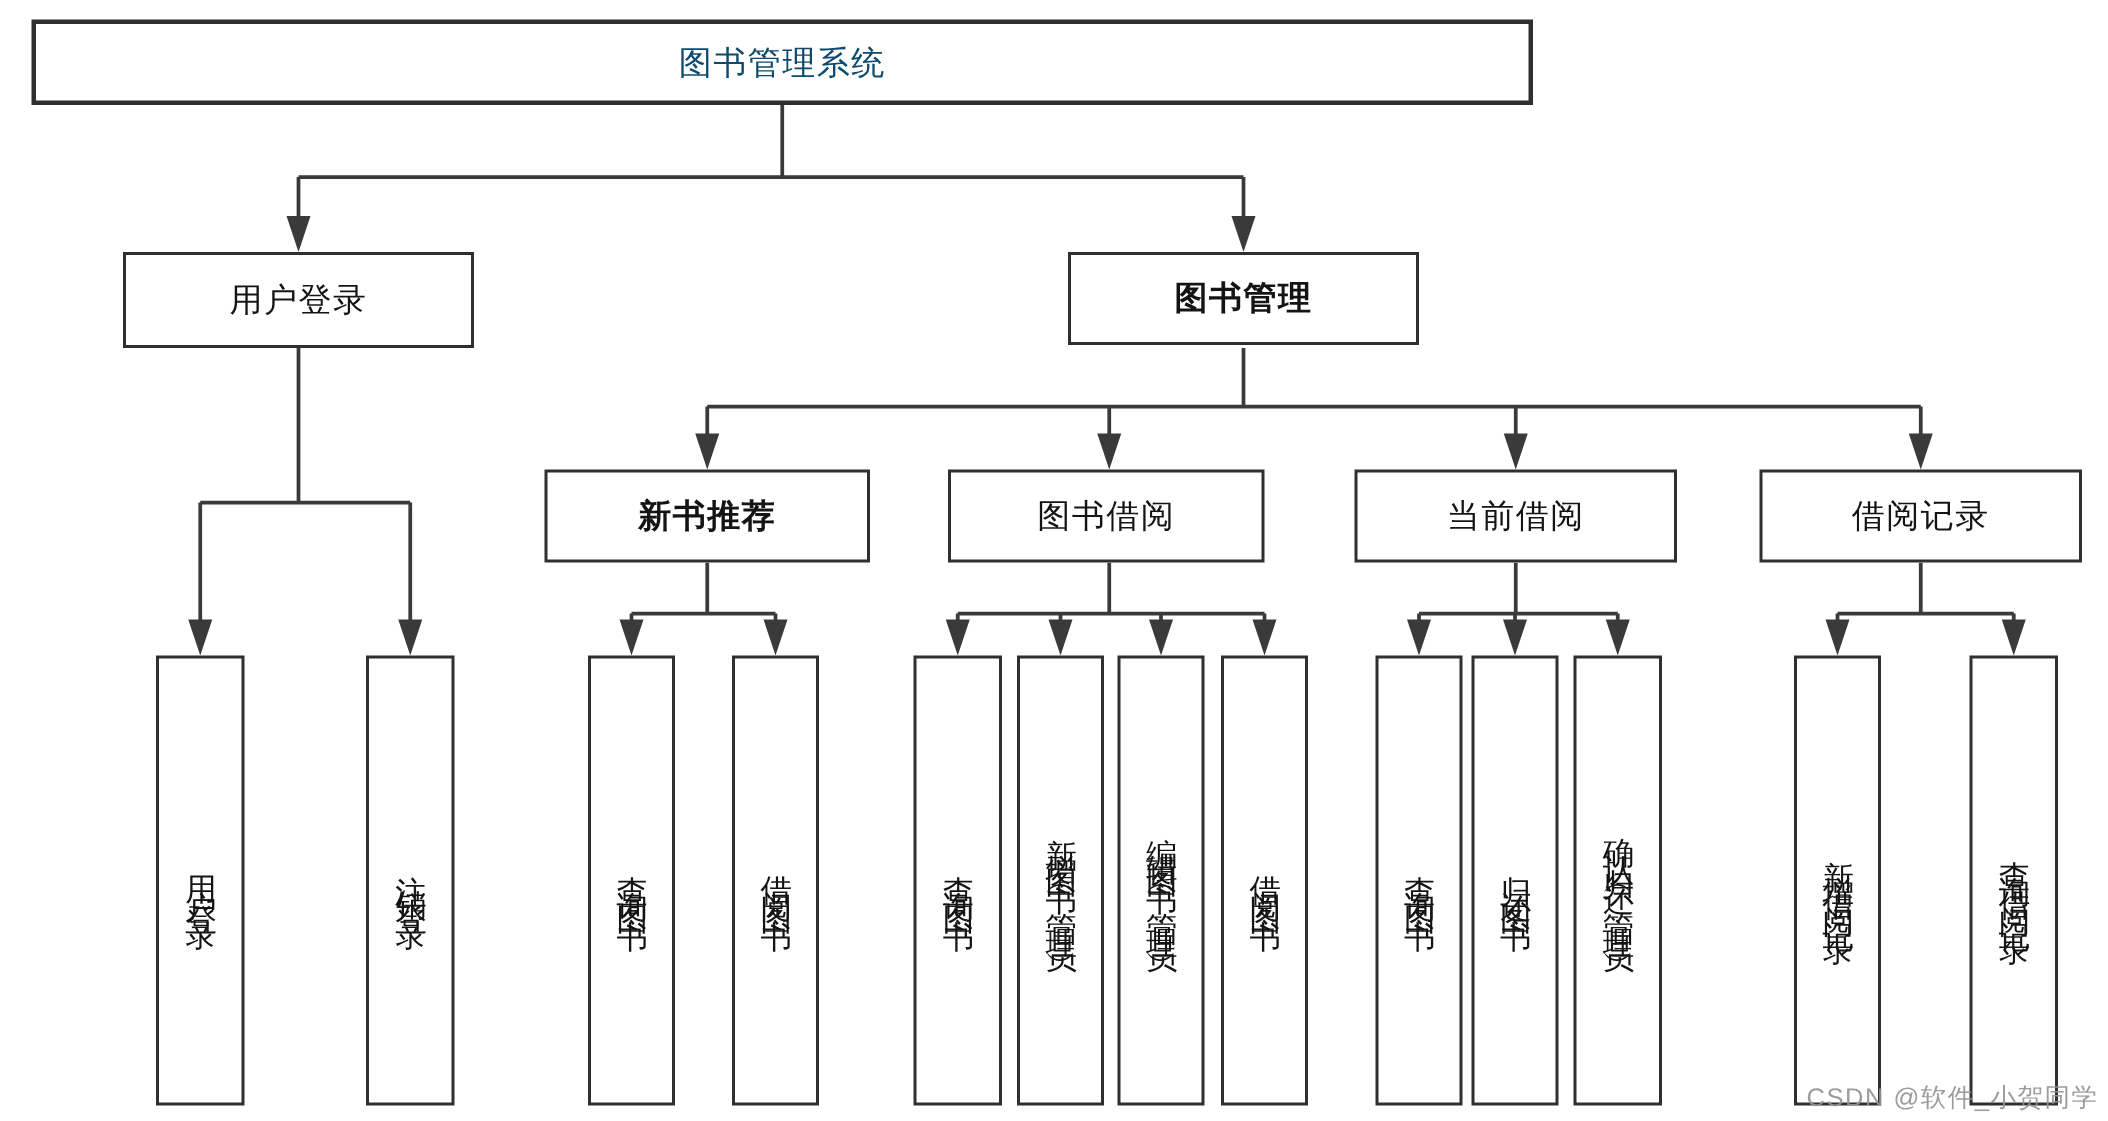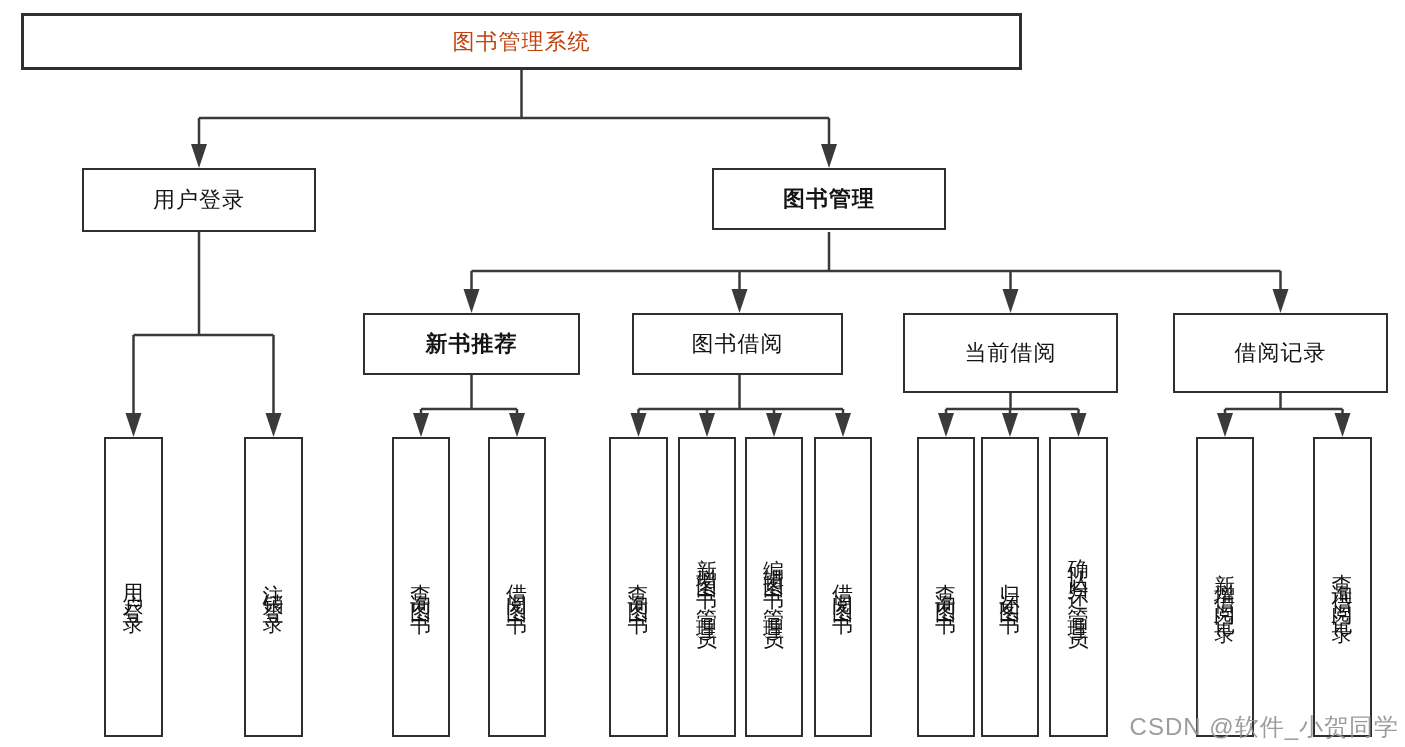--- a/index.html
+++ b/index.html
@@ -47,21 +47,21 @@
     writing-mode: vertical-rl;
     text-orientation: mixed;
     font-size: 21px;
     letter-spacing: 10px;
     line-height: 1;
   }
   #watermark {
     position: absolute;
     right: 6px;
     bottom: 4px;
-    font-size: 24px;
+    font-size: 17px;
     letter-spacing: 1px;
     color: rgba(148, 148, 148, 0.92);
     z-index: 2;
     white-space: nowrap;
   }
 </style>
 </head>
 <body>
 
 <div id="canvas">
@@ -82,27 +82,27 @@
       <polygon points="843,437 835,413 851,413" fill="#3a3a3a"></polygon>
       <polygon points="946,437 938,413 954,413" fill="#3a3a3a"></polygon>
       <polygon points="1010,437 1002,413 1018,413" fill="#3a3a3a"></polygon>
       <polygon points="1078.5,437 1070.5,413 1086.5,413" fill="#3a3a3a"></polygon>
       <polygon points="1225,437 1217,413 1233,413" fill="#3a3a3a"></polygon>
       <polygon points="1342.5,437 1334.5,413 1350.5,413" fill="#3a3a3a"></polygon>
       <path d="M521.5 70 L521.5 118 M199 118 L829 118 M199 118 L199 148 M829 118 L829 148 M199 232 L199 335 M133.5 335 L273.5 335 M133.5 335 L133.5 417 M273.5 335 L273.5 417 M829 232 L829 271 M471.5 271 L1280.5 271 M471.5 271 L471.5 293 M739.5 271 L739.5 293 M1010.5 271 L1010.5 293 M1280.5 271 L1280.5 293 M471.5 375 L471.5 409 M421 409 L517 409 M421 409 L421 417 M517 409 L517 417 M739.5 375 L739.5 409 M638.5 409 L843 409 M638.5 409 L638.5 417 M707 409 L707 417 M774 409 L774 417 M843 409 L843 417 M1010.5 375 L1010.5 409 M946 409 L1078.5 409 M946 409 L946 417 M1010 409 L1010 417 M1078.5 409 L1078.5 417 M1280.5 375 L1280.5 409 M1225 409 L1342.5 409 M1225 409 L1225 417 M1342.5 409 L1342.5 417" fill="none" stroke="#3a3a3a" stroke-width="2.5"></path>
     </svg>
 
   <div id="nodes">
-      <div class="node hbox root" style="left: 21px; top: 13px; width: 1001px; height: 57px; border-color: rgb(47, 47, 47); color: #c2410c;">图书管理系统</div>
+      <div class="node hbox root" style="left: 21px; top: 13px; width: 1001px; height: 57px; border-color: rgb(47, 47, 47); color: #0c4a6e;">图书管理系统</div>
       <div class="node hbox" style="left: 82px; top: 168px; width: 234px; height: 64px; border-color: rgb(47, 47, 47); color: rgb(20, 20, 20);">用户登录</div>
       <div class="node hbox" style="left: 712px; top: 168px; width: 234px; height: 62px; border-color: rgb(47, 47, 47); color: rgb(20, 20, 20); font-weight: bold;">图书管理</div>
       <div class="node hbox" style="left: 363px; top: 313px; width: 217px; height: 62px; border-color: rgb(47, 47, 47); color: rgb(20, 20, 20); font-weight: bold;">新书推荐</div>
       <div class="node hbox" style="left: 632px; top: 313px; width: 211px; height: 62px; border-color: rgb(47, 47, 47); color: rgb(20, 20, 20);">图书借阅</div>
-      <div class="node hbox" style="left: 903px; top: 313px; width: 215px; height: 80px; border-color: rgb(47, 47, 47); color: rgb(20, 20, 20);">当前借阅</div>
-      <div class="node hbox" style="left: 1173px; top: 313px; width: 215px; height: 80px; border-color: rgb(47, 47, 47); color: rgb(20, 20, 20);">借阅记录</div>
+      <div class="node hbox" style="left: 903px; top: 313px; width: 215px; height: 62px; border-color: rgb(47, 47, 47); color: rgb(20, 20, 20);">当前借阅</div>
+      <div class="node hbox" style="left: 1173px; top: 313px; width: 215px; height: 62px; border-color: rgb(47, 47, 47); color: rgb(20, 20, 20);">借阅记录</div>
       <div class="node vbox" style="left: 104px; top: 437px; width: 59px; height: 300px; border-color: rgb(47, 47, 47); color: rgb(20, 20, 20);">用户登录</div>
       <div class="node vbox" style="left: 244px; top: 437px; width: 59px; height: 300px; border-color: rgb(47, 47, 47); color: rgb(20, 20, 20);">注销登录</div>
       <div class="node vbox" style="left: 392px; top: 437px; width: 58px; height: 300px; border-color: rgb(47, 47, 47); color: rgb(20, 20, 20);">查询图书</div>
       <div class="node vbox" style="left: 488px; top: 437px; width: 58px; height: 300px; border-color: rgb(47, 47, 47); color: rgb(20, 20, 20);">借阅图书</div>
       <div class="node vbox" style="left: 609px; top: 437px; width: 59px; height: 300px; border-color: rgb(47, 47, 47); color: rgb(20, 20, 20);">查询图书</div>
       <div class="node vbox" style="left: 678px; top: 437px; width: 58px; height: 300px; border-color: rgb(47, 47, 47); color: rgb(20, 20, 20);">新增图书（管理员）</div>
       <div class="node vbox" style="left: 745px; top: 437px; width: 58px; height: 300px; border-color: rgb(47, 47, 47); color: rgb(20, 20, 20);">编辑图书（管理员）</div>
       <div class="node vbox" style="left: 814px; top: 437px; width: 58px; height: 300px; border-color: rgb(47, 47, 47); color: rgb(20, 20, 20);">借阅图书</div>
       <div class="node vbox" style="left: 917px; top: 437px; width: 58px; height: 300px; border-color: rgb(47, 47, 47); color: rgb(20, 20, 20);">查询图书</div>
       <div class="node vbox" style="left: 981px; top: 437px; width: 58px; height: 300px; border-color: rgb(47, 47, 47); color: rgb(20, 20, 20);">归还图书</div>

